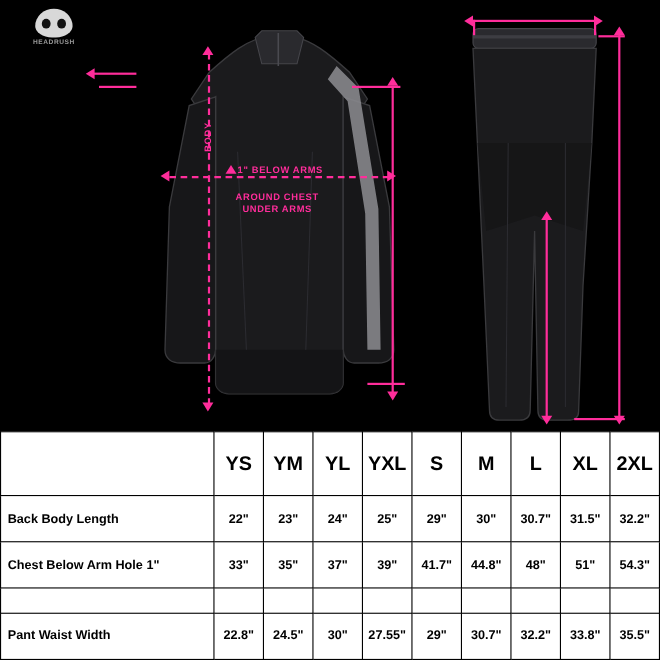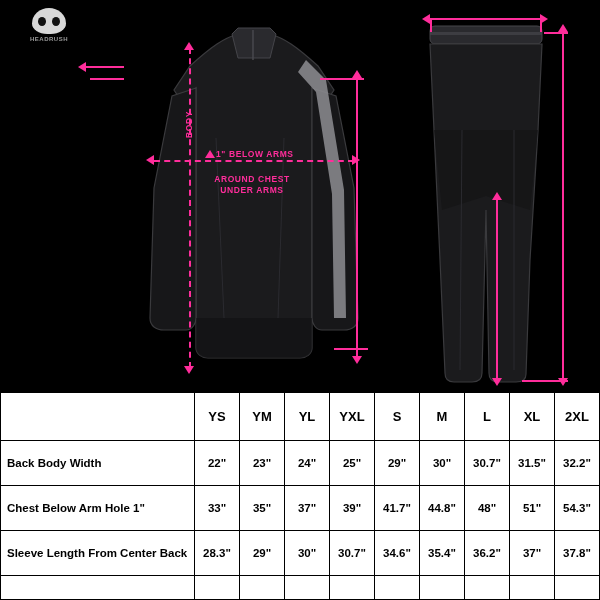--- a/index.html
+++ b/index.html
@@ -109,21 +109,21 @@
     text-align: center;
     font-weight: bold;
     white-space: nowrap;
     overflow: hidden;
   }
   #size-table th.rowhead, #size-table td.rowhead {
     text-align: left;
     padding-left: 6px;
     font-weight: bold;
   }
-  #size-table tr.head th { font-size: 13px; }
+  #size-table tr.head th { font-size: 18px; }
   #size-table tr.spacer td { height: 10px; border-left: 1px solid #000; border-right: 1px solid #000; }
   .col-label { width: 194px; }
   .col-size { width: 45px; }
 </style>
 </head>
 <body>
 
 <div id="illustration">
 
   <div class="logo">
@@ -246,21 +246,21 @@
       <th>YL</th>
       <th>YXL</th>
       <th>S</th>
       <th>M</th>
       <th>L</th>
       <th>XL</th>
       <th>2XL</th>
     </tr>
 
     <tr>
-      <td class="rowhead">Back Body Width</td>
+      <td class="rowhead">Back Body Length</td>
       <td>22"</td>
       <td>23"</td>
       <td>24"</td>
       <td>25"</td>
       <td>29"</td>
       <td>30"</td>
       <td>30.7"</td>
       <td>31.5"</td>
       <td>32.2"</td>
     </tr>
@@ -271,42 +271,42 @@
       <td>35"</td>
       <td>37"</td>
       <td>39"</td>
       <td>41.7"</td>
       <td>44.8"</td>
       <td>48"</td>
       <td>51"</td>
       <td>54.3"</td>
     </tr>
 
+
+    <tr class="spacer">
+      <td></td>
+      <td></td>
+      <td></td>
+      <td></td>
+      <td></td>
+      <td></td>
+      <td></td>
+      <td></td>
+      <td></td>
+      <td></td>
+    </tr>
+
+
     <tr>
-      <td class="rowhead">Sleeve Length From Center Back</td>
-      <td>28.3"</td>
+      <td class="rowhead">Pant Waist Width</td>
+      <td>22.8"</td>
+      <td>24.5"</td>
+      <td>30"</td>
+      <td>27.55"</td>
       <td>29"</td>
-      <td>30"</td>
       <td>30.7"</td>
-      <td>34.6"</td>
-      <td>35.4"</td>
-      <td>36.2"</td>
-      <td>37"</td>
-      <td>37.8"</td>
-    </tr>
-
-    <tr class="spacer">
-      <td></td>
-      <td></td>
-      <td></td>
-      <td></td>
-      <td></td>
-      <td></td>
-      <td></td>
-      <td></td>
-      <td></td>
-      <td></td>
-    </tr>
-
-
+      <td>32.2"</td>
+      <td>33.8"</td>
+      <td>35.5"</td>
+    </tr>
 
   </tbody>
 </table>
 
 </body></html>

